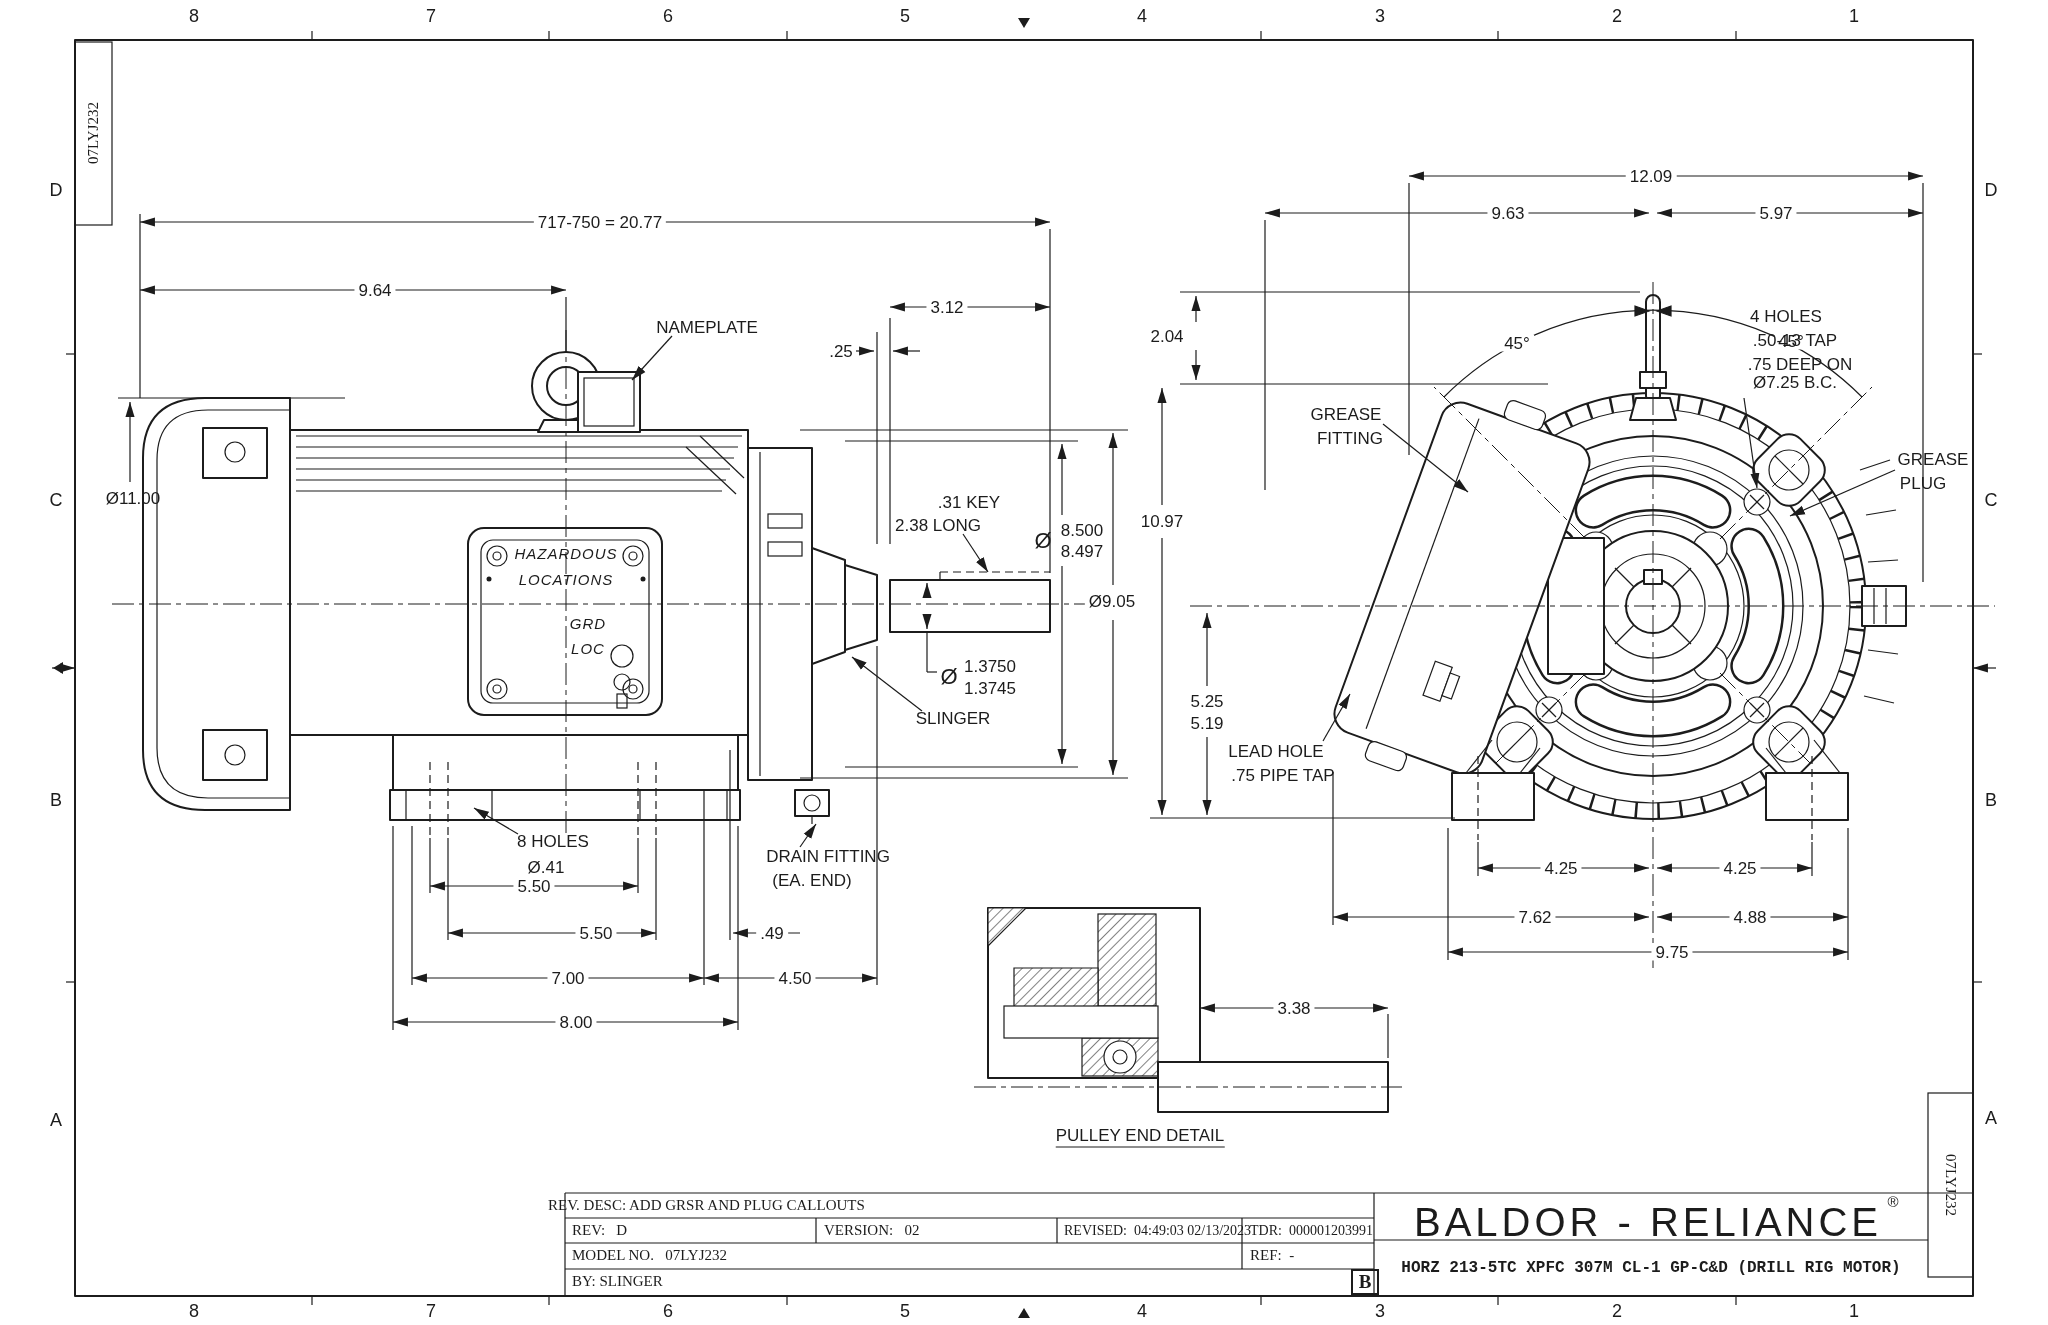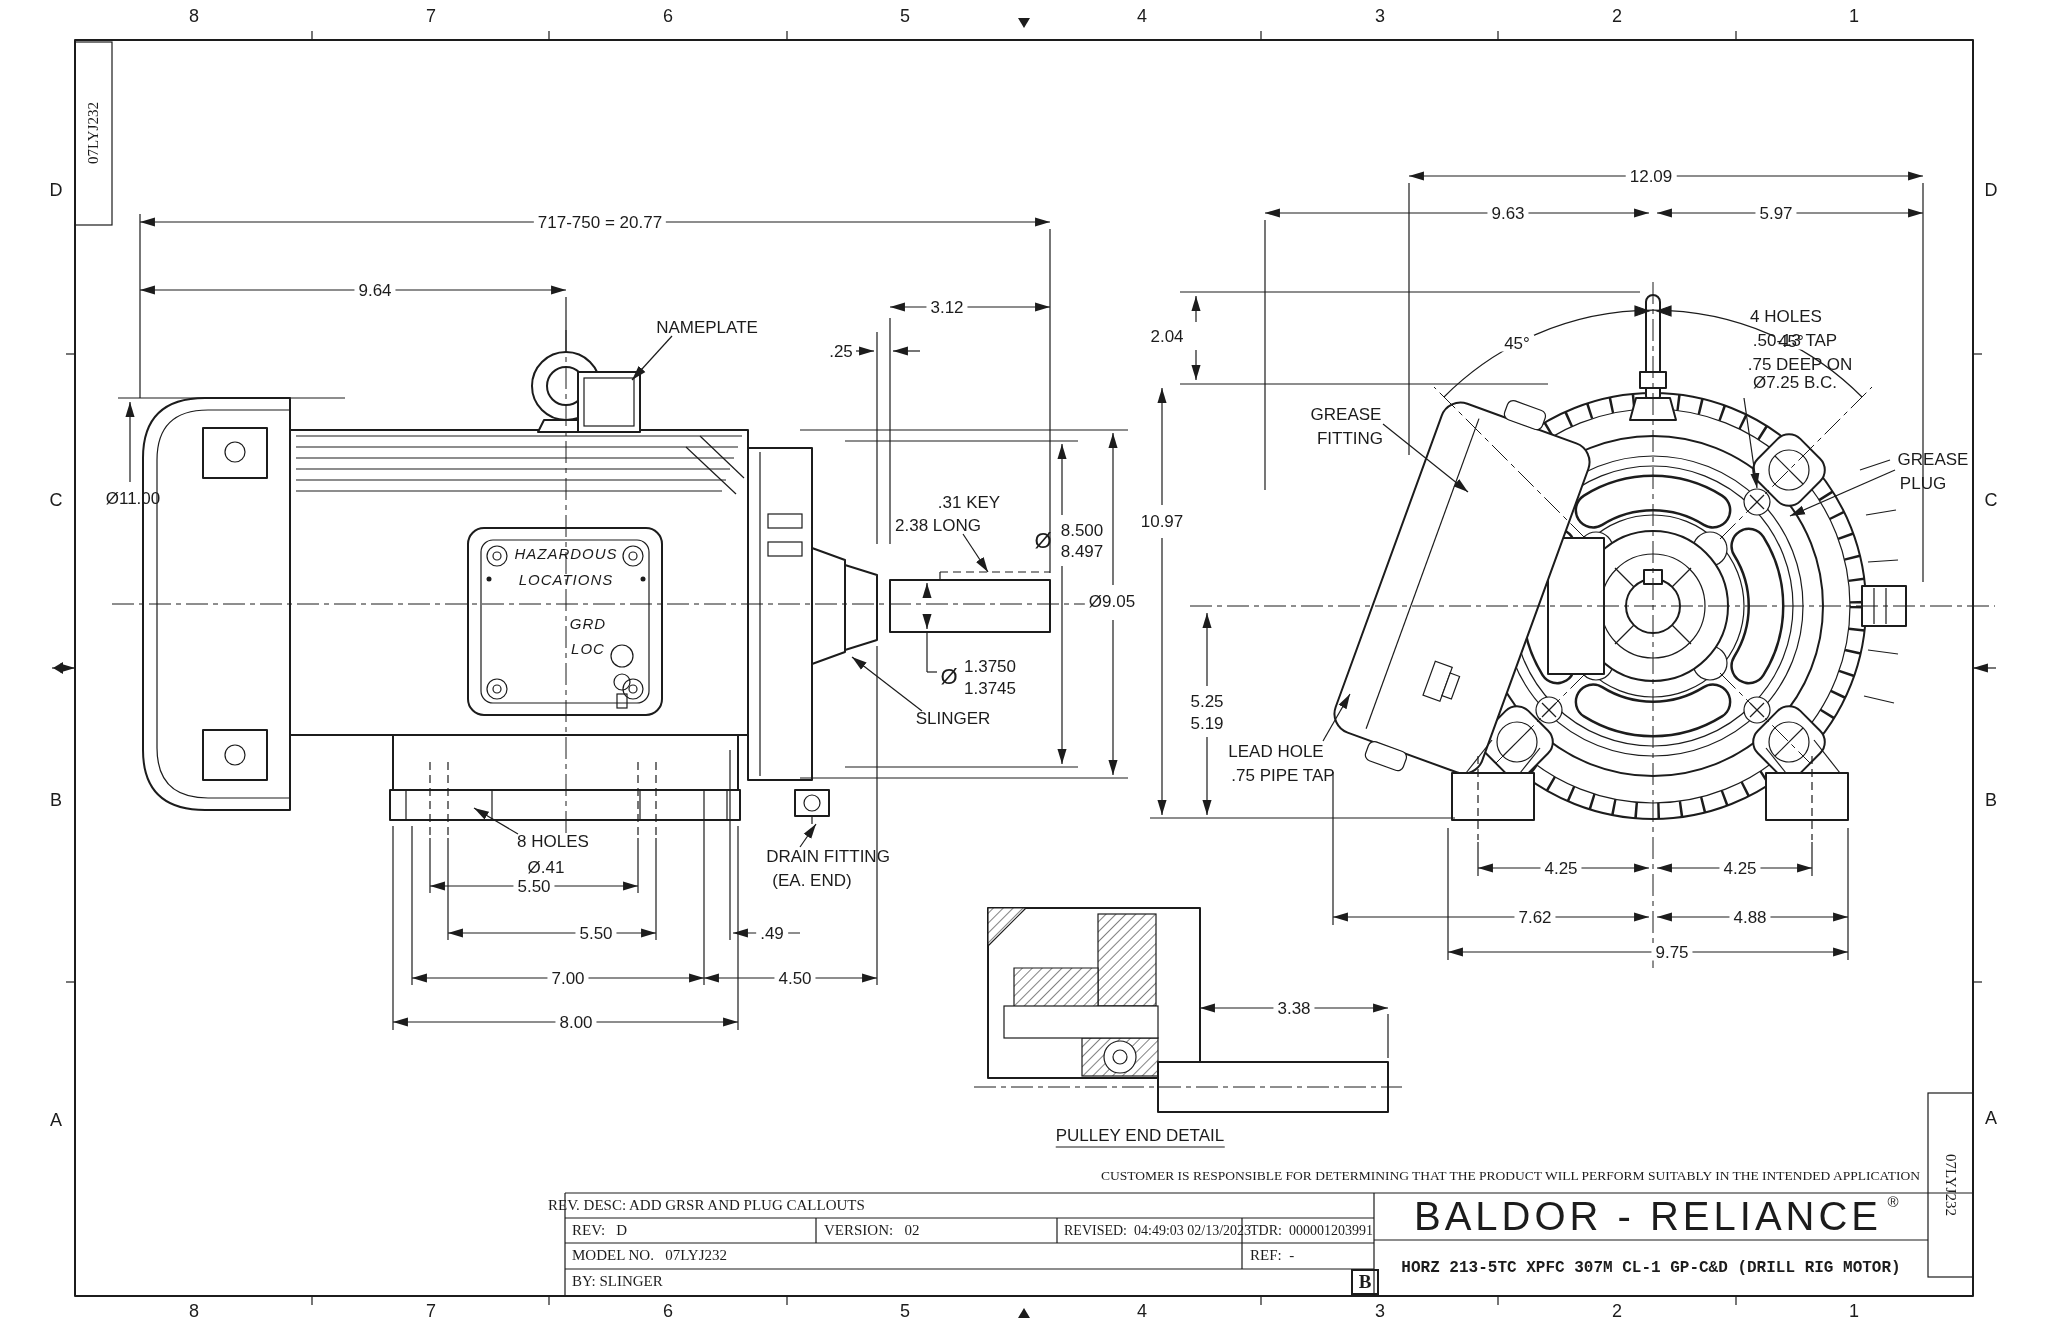--- a/index.html
+++ b/index.html
@@ -18,21 +18,21 @@
   .d{background:#fff;padding:0 4px;}
   .small{font-size:15px;letter-spacing:1px;font-style:italic;}
   .dia{font-size:22px;}
   .z{position:absolute;transform:translate(-50%,-50%);font-size:18px;}
   .t{position:absolute;font-family:"Liberation Serif",serif;font-size:15px;white-space:pre;}
   .fit{font-size:14px;}
   .tr{position:absolute;font-family:"Liberation Serif",serif;font-size:13.5px;white-space:pre;}
   .rot{position:absolute;font-family:"Liberation Serif",serif;font-size:15px;white-space:pre;
        transform:translate(-50%,-50%) rotate(-90deg);}
   .rot2{transform:translate(-50%,-50%) rotate(90deg);}
-  .brand{position:absolute;transform:translate(-50%,-50%);font-size:40px;letter-spacing:4px;white-space:pre;}
+  .brand{position:absolute;transform:translate(-50%,-50%);font-size:40px;letter-spacing:4px;white-space:pre;margin-top:6px;}
   .reg{position:absolute;transform:translate(-50%,-50%);font-size:15px;}
   .desc{position:absolute;transform:translate(-50%,-50%);font-family:Liberation Mono, monospace;
         font-weight:bold;font-size:16px;white-space:pre;}
   .bmark{position:absolute;transform:translate(-50%,-50%);font-family:"Liberation Serif",serif;
         font-weight:bold;font-size:19px;}
   .u{border-bottom:1.6px solid #1c1c1c;padding-bottom:3px;}
 </style>
 </head>
 <body>
 
@@ -491,21 +491,20 @@
   <span class="n" style="left:1283px;top:775px">.75 PIPE TAP</span>
   <span class="d" style="left:1561px;top:868px">4.25</span>
   <span class="d" style="left:1740px;top:868px">4.25</span>
   <span class="d" style="left:1535px;top:917px">7.62</span>
   <span class="d" style="left:1750px;top:917px">4.88</span>
   <span class="d" style="left:1672px;top:952px">9.75</span>
 
   <span class="n u" style="left:1140px;top:1137px">PULLEY END DETAIL</span>
   <span class="d" style="left:1294px;top:1008px">3.38</span>
 
-  <span class="tr" style="right:128px;top:1168px">CUSTOMER IS RESPONSIBLE FOR DETERMINING THAT THE PRODUCT WILL PERFORM SUITABLY IN THE INTENDED APPLICATION</span>
   <span class="t" style="left:548px;top:1197px">REV. DESC: ADD GRSR AND PLUG CALLOUTS</span>
   <span class="t" style="left:572px;top:1222px">REV:   D</span>
   <span class="t" style="left:824px;top:1222px">VERSION:   02</span>
   <span class="t fit" style="left:1064px;top:1223px">REVISED:  04:49:03 02/13/2023</span>
   <span class="t fit" style="left:1250px;top:1223px">TDR:  000001203991</span>
   <span class="t" style="left:572px;top:1247px">MODEL NO.   07LYJ232</span>
   <span class="t" style="left:1250px;top:1247px">REF:  -</span>
   <span class="t" style="left:572px;top:1273px">BY: SLINGER</span>
   <span class="bmark" style="left:1365px;top:1282px">B</span>
   <span class="brand" style="left:1648px;top:1216px">BALDOR - RELIANCE</span>

